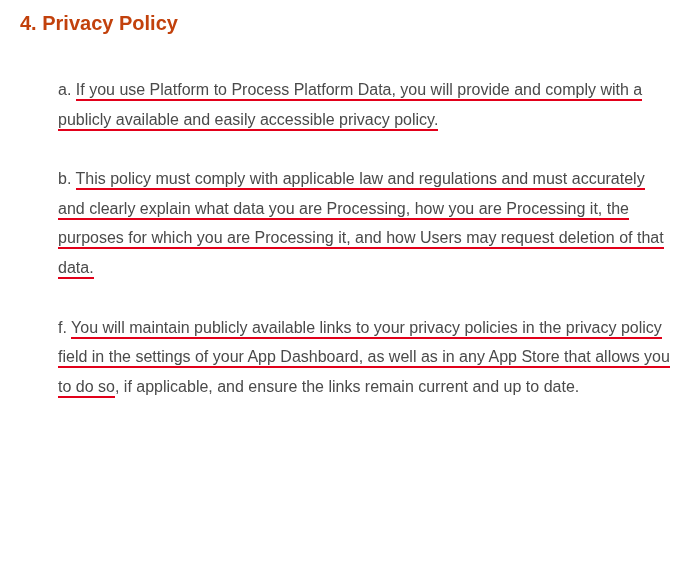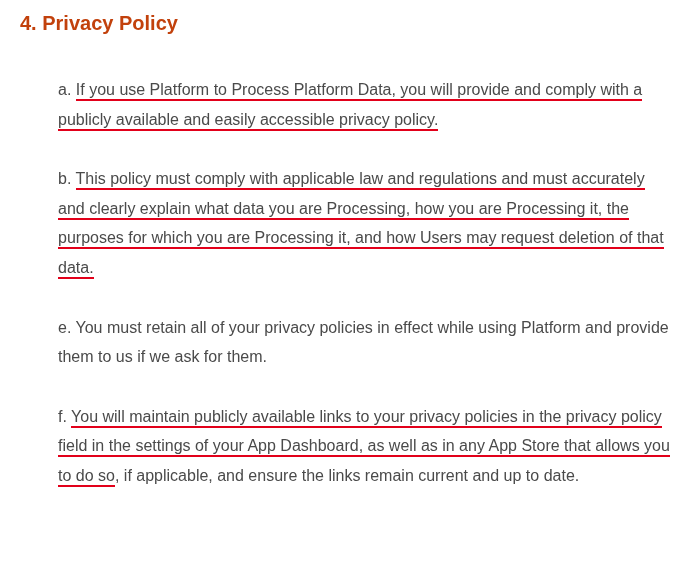--- a/index.html
+++ b/index.html
@@ -52,23 +52,20 @@
     <li>
       <span class="marker">a. </span><span class="u-red">If you use Platform to Process Platform Data, you will provide and comply with a publicly available and easily accessible privacy policy.</span><span></span>
     </li>
 
     <li>
       <span class="marker">b. </span><span class="u-red">This policy must comply with applicable law and regulations and must accurately and clearly explain what data you are Processing, how you are Processing it, the purposes for which you are Processing it, and how Users may request deletion of that data.</span><span></span>
     </li>
 
 
 
-    <li>
-      <span class="marker">e. </span><span>You must retain all of your privacy policies in effect while using Platform and provide them to us if we ask for them.</span>
-    </li>
 
     <li>
       <span class="marker">f. </span><span class="u-red">You will maintain publicly available links to your privacy policies in the privacy policy field in the settings of your App Dashboard, as well as in any App Store that allows you to do so</span><span>, if applicable, and ensure the links remain current and up to date.</span>
     </li>
 
   </ol>
 
 </div>
 
 </body></html>

